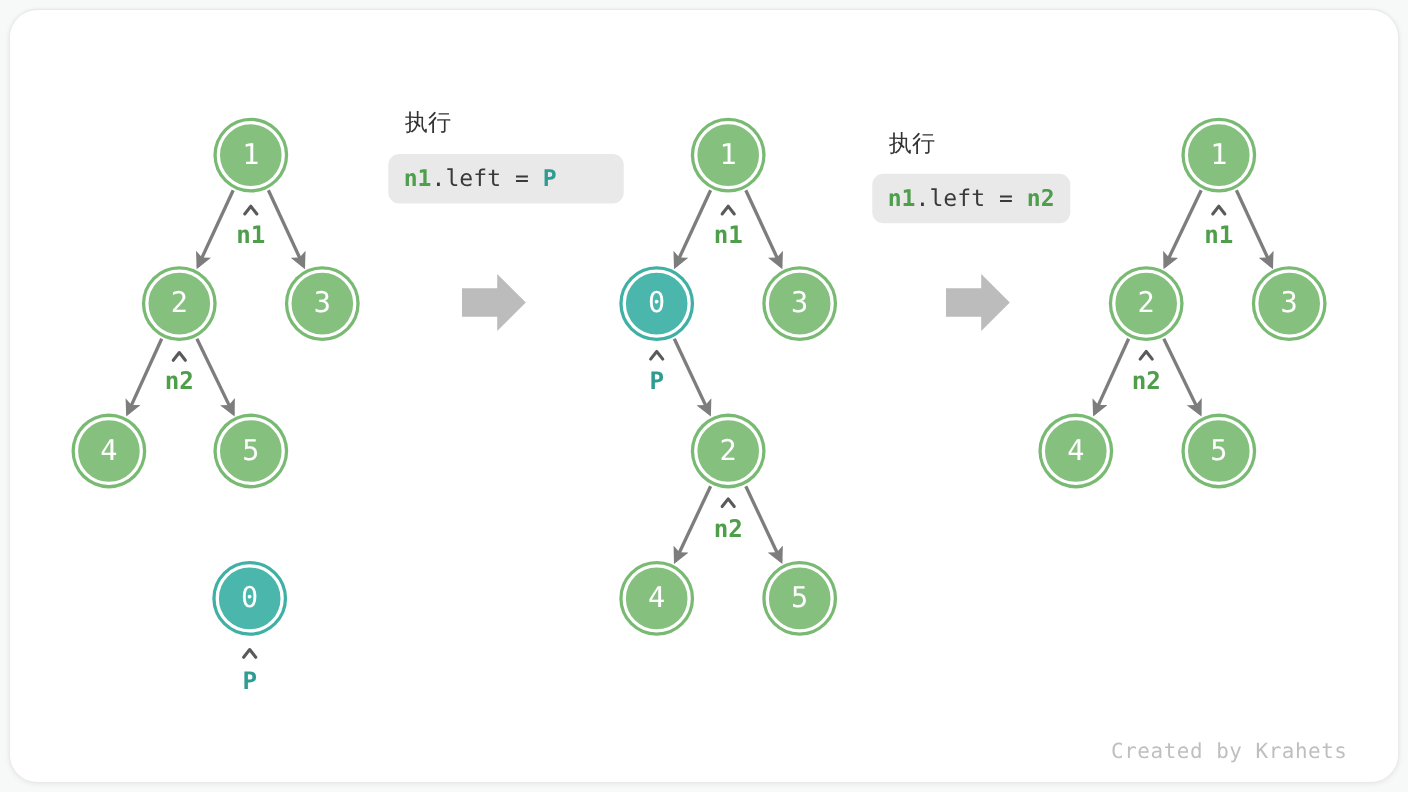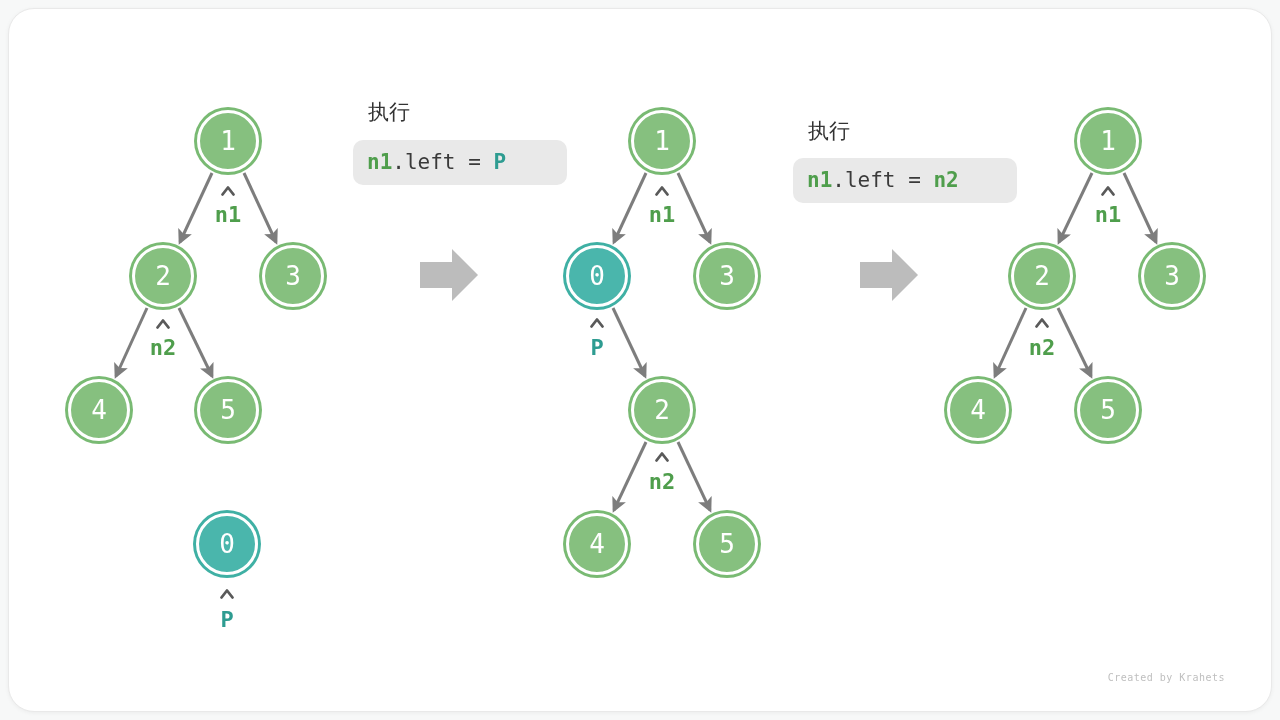--- a/index.html
+++ b/index.html
@@ -43,21 +43,21 @@
   .code-box {
     position:absolute; background:var(--code-bg);
     border-radius:10px; padding:4px 0 4px 14px;
   }
   .code-line { white-space:pre; font-size:21px; line-height:37px; color:var(--code-plain); }
   .tok.green { color:var(--code-green); font-weight:bold; }
   .tok.teal  { color:var(--code-teal);  font-weight:bold; }
 
   .watermark {
     position:absolute; right:55px; top:672px;
-    font-size:10px; letter-spacing:0.5px; color:#bfbfbf;
+    font-size:19px; letter-spacing:0.5px; color:#bfbfbf;
   }
 </style>
 </head>
 <body>
 
 <div class="card"></div>
 
 <div class="stage">
 
   <svg class="edges-svg" width="1280" height="720">
@@ -152,21 +152,21 @@
   <svg class="caret" style="left:597px;top:323px" width="16" height="11">
       <path d="M2.5 9 L8 2 L13.5 9"></path>
     </svg>
   <div class="ref-label teal" style="left:597px;top:348px">P</div>
   <svg class="caret" style="left:662px;top:457px" width="16" height="11">
       <path d="M2.5 9 L8 2 L13.5 9"></path>
     </svg>
   <div class="ref-label green" style="left:662px;top:482px">n2</div>
 
   <div class="step-title" style="left:808px;top:119px">执行</div>
-  <div class="code-box" style="left:793px;top:158px;width:224px">
+  <div class="code-box" style="left:793px;top:158px;width:180px">
     <div class="code-line"><span class="tok green">n1</span><span class="tok plain">.left = </span><span class="tok green">n2</span></div>
   </div>
 
   <div class="node green" style="left:1077px;top:110px">
       <span class="node-value">1</span>
     </div>
   <div class="node green" style="left:1011px;top:245px">
       <span class="node-value">2</span>
     </div>
   <div class="node green" style="left:1141px;top:245px">

